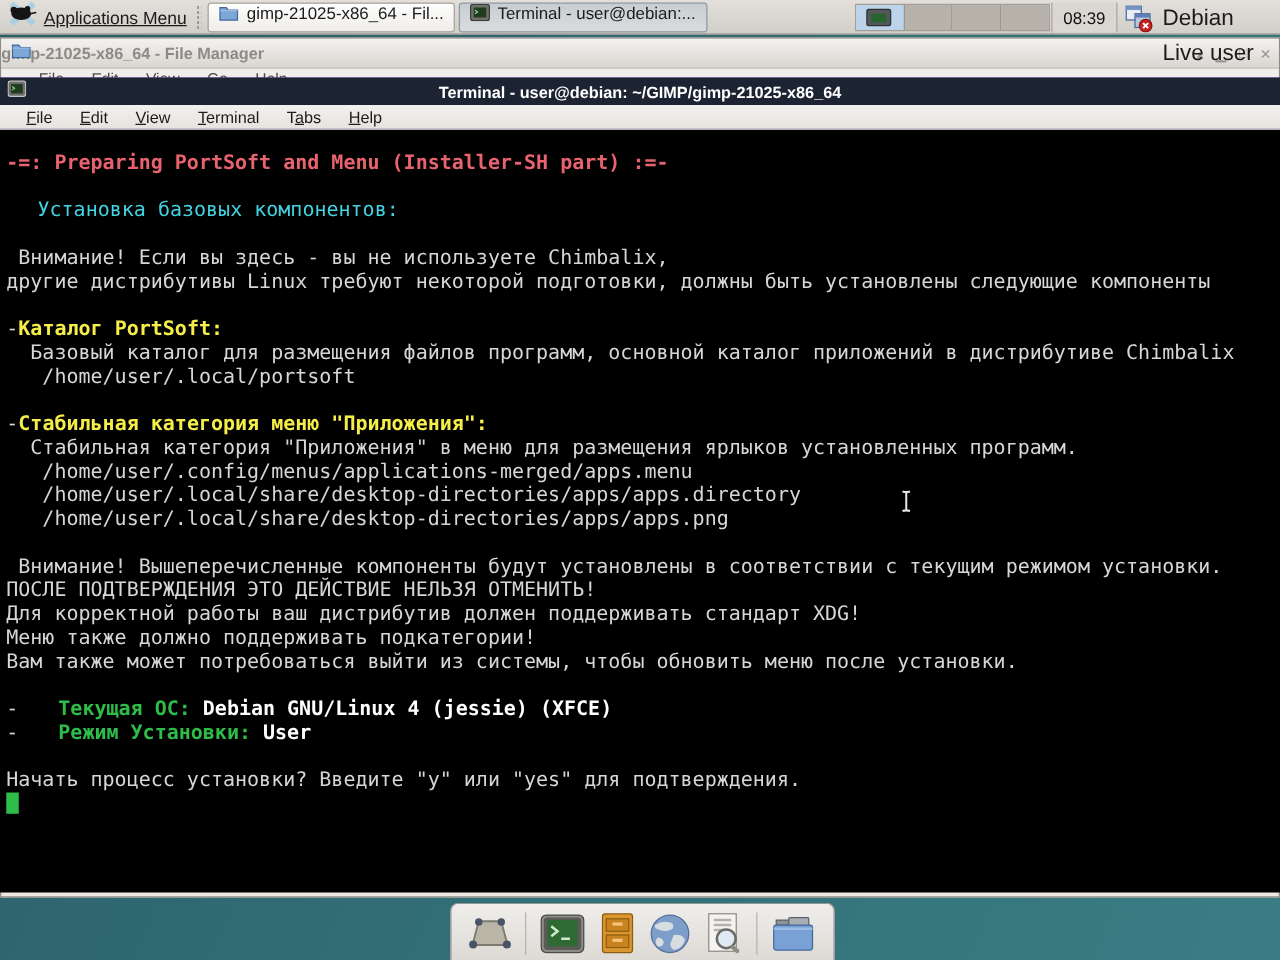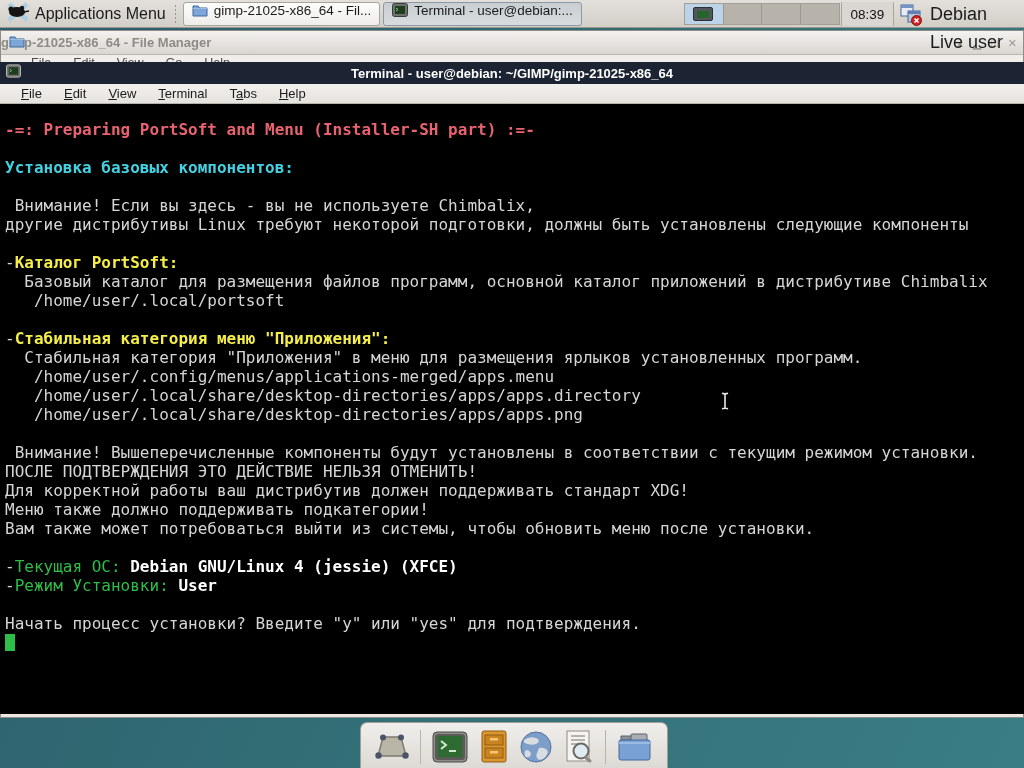--- a/index.html
+++ b/index.html
@@ -5,21 +5,21 @@
   html,body{margin:0;padding:0;width:1024px;height:768px;overflow:hidden;
     font-family:"Liberation Sans",sans-serif;
     background:linear-gradient(115deg,#2b5c69 0%,#337078 55%,#3a7d84 100%);}
   *{box-sizing:border-box;}
 
   
   #panel{position:absolute;left:0;top:0;width:1024px;height:28px;
     background:linear-gradient(#e3e0db,#d2cfc9);border-bottom:1px solid #9b978f;
     display:flex;align-items:center;z-index:40;}
   .appmenu{display:flex;align-items:center;height:26px;padding:0 6px;gap:5px;}
-  .appmenu-label{font-size:16px;color:#1b1b1b;}
+  .appmenu-label{font-size:14px;color:#1b1b1b;text-decoration:underline;}
   .panel-handle{width:4px;height:20px;margin:0 2px;
     background-image:radial-gradient(#9a968f 1px,transparent 1px);background-size:3px 4px;}
   .taskbtn{display:flex;align-items:flex-start;gap:6px;height:24px;margin-left:3px;
     border:1px solid #a9a49d;border-radius:3px;padding:0 8px;font-size:13.5px;color:#1b1b1b;
     background:linear-gradient(#fdfdfc,#efedea);max-width:230px;white-space:nowrap;overflow:hidden;}
   .taskbtn.active{background:linear-gradient(#c9ced2,#d8dcde);border-color:#8d98a2;}
   .taskbtn .lbl{overflow:hidden;text-overflow:ellipsis;white-space:nowrap;}
   #pager{position:absolute;left:684px;top:3px;width:156px;height:22px;display:flex;
     border:1px solid #a39f98;}
   .ws{width:39px;height:20px;background:#b7b3aa;border-right:1px solid #9b978f;position:relative;}
@@ -58,23 +58,23 @@
   #term-menubar{position:absolute;left:0;top:22px;width:100%;height:20px;
     background:linear-gradient(#f2f0ed,#e6e3df);border-bottom:1px solid #b5b1ab;
     display:flex;align-items:center;padding-left:10px;gap:0;}
   .menu-item{font-size:13px;color:#1c1c1c;padding:0 11px;height:20px;line-height:20px;}
   .menu-item u{text-decoration:underline;}
   #term-content{position:absolute;left:0;top:42px;width:100%;height:610px;background:#000;
     overflow:hidden;padding:16px 0 0 5px;}
   .term-line{font-family:"DejaVu Sans Mono","Liberation Mono",monospace;font-size:16px;
     line-height:19px;height:19px;white-space:pre;color:#d6d6d6;}
   .c-red{color:#e8636f;font-weight:bold;}
-  .c-cyan{color:#43d2e2;font-weight:bold;}
+  .c-cyan{color:#43d2e2;font-weight:normal;margin-left:25px;}
   .c-yellow{color:#f5ee49;font-weight:bold;}
-  .c-green{color:#2ebd49;font-weight:normal;}
+  .c-green{color:#2ebd49;font-weight:bold;margin-left:32px;}
   .c-white{color:#d6d6d6;}
   .c-bwhite{color:#ffffff;font-weight:bold;}
   .cursor-block{display:inline-block;width:10px;height:17px;background:#2ebd49;vertical-align:top;margin-top:1px;}
 
   
   #dock{position:absolute;left:360px;top:722px;width:308px;height:46px;z-index:30;
     background:linear-gradient(#f0eeeb,#dddad5);border:1px solid #a19d96;border-bottom:none;
     border-radius:7px 7px 0 0;display:flex;align-items:center;gap:11px;padding:2px 14px 0 14px;}
   .dock-sep{width:1px;height:34px;background:#b7b3ad;}
   .dock-icon{width:36px;height:36px;display:flex;align-items:center;justify-content:center;}

